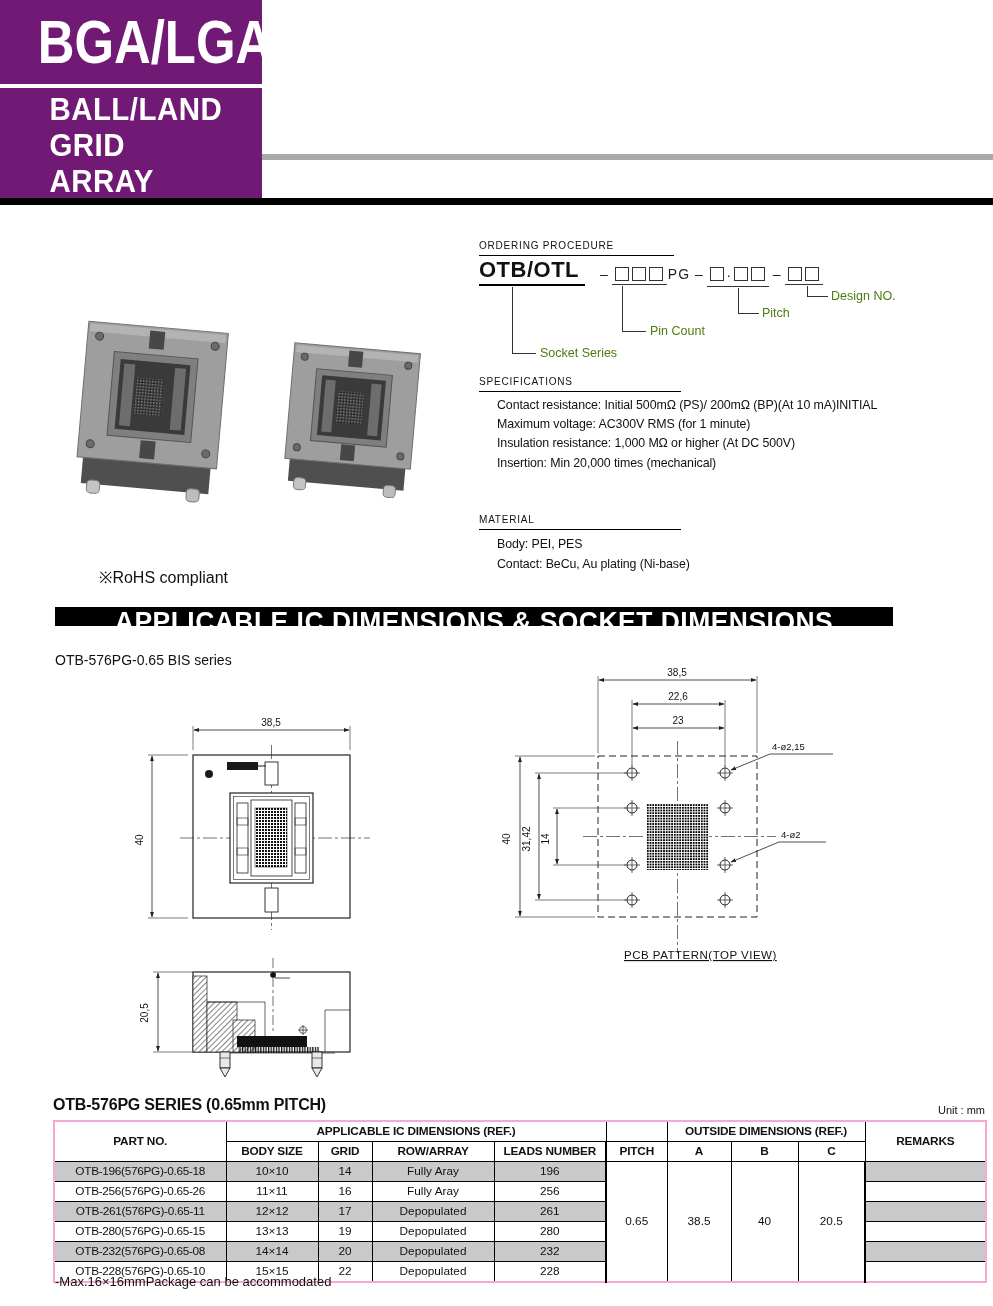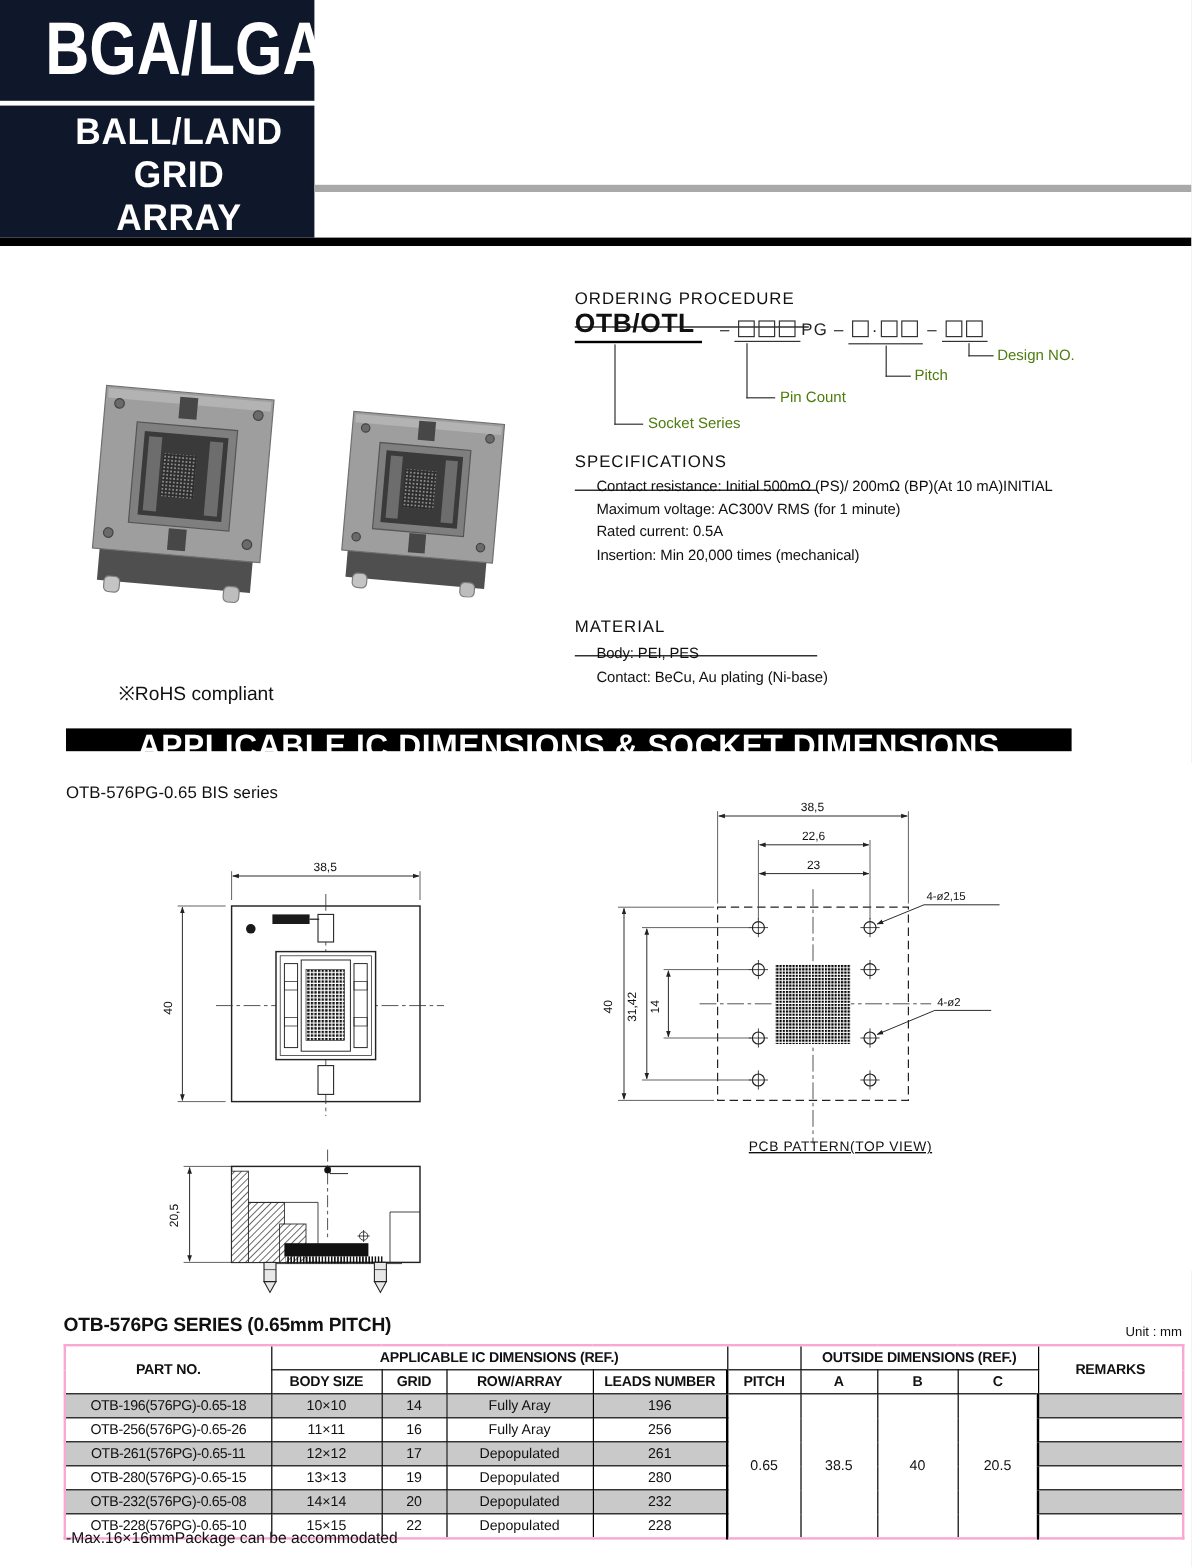--- a/index.html
+++ b/index.html
@@ -1,30 +1,30 @@
 <!DOCTYPE html>
 <html><head>
 <meta charset="utf-8">
 <style>
   html,body{margin:0;padding:0;background:#e8e8e8;}
   #page{position:relative;width:993px;height:1306px;background:#fff;overflow:hidden;
         font-family:"Liberation Sans",sans-serif;color:#111;}
   .abs{position:absolute;}
   
-  .blackbox{background:#0f172a;color:#fff;text-align:center;}
+  .blackbox{background:#701a75;color:#fff;}
   #mast1{left:0;top:0;width:262px;height:84px;}
   #mast1 .t{font-size:62px;font-weight:800;line-height:84px;padding-left:46px;
             transform:scaleX(.82);transform-origin:left center;white-space:nowrap;}
   #mast2{left:0;top:88px;width:262px;height:110px;}
   #mast2 .t{font-size:31px;font-weight:700;line-height:36px;padding:4px 0 0 52px;
             letter-spacing:.5px;transform:scaleX(.95);transform-origin:left top;}
   #grayrule{left:262px;top:154px;width:731px;height:6px;background:#a9a9a9;}
   #blackrule{left:0;top:198px;width:993px;height:7px;background:#000;}
   
-  .sechead{font-size:14px;letter-spacing:.8px;border-bottom:1.5px solid #000;padding-bottom:16px;}
+  .sechead{font-size:10px;letter-spacing:.8px;border-bottom:1.5px solid #000;padding-bottom:4px;}
   #ord-head{left:479px;top:240px;width:195px;}
   #ord-series{left:479px;top:257px;font-size:22px;font-weight:800;border-bottom:2.5px solid #000;
               padding:0 6px 1px 0;letter-spacing:.5px;}
   #ord-row{left:596px;top:264px;display:flex;align-items:center;font-size:14px;color:#222;}
   .sq{width:12px;height:12px;border:1.6px solid #333;margin:0 1.5px;display:inline-block;}
   .grp{display:flex;align-items:center;border-bottom:1.3px solid #333;padding:0 2px 3px 2px;}
   .dash{margin:0 4px 3px 4px;}
   .pgtxt{margin:0 1px 3px 1px;letter-spacing:1px;}
   .conn{border-left:1.1px solid #333;border-bottom:1.1px solid #333;}
   .connlab{font-size:12.5px;color:#4d7c0f;white-space:nowrap;}
@@ -148,21 +148,21 @@
   <div class="abs connlab" style="left:650px;top:324px;">Pin Count</div>
   <div class="abs conn" style="left:738px;top:288px;width:20px;height:25px;"></div>
   <div class="abs connlab" style="left:762px;top:306px;">Pitch</div>
   <div class="abs conn" style="left:807px;top:286px;width:20px;height:10px;"></div>
   <div class="abs connlab" style="left:831px;top:289px;">Design NO.</div>
 
   <div class="abs sechead" style="left:479px;top:376px;width:202px;">SPECIFICATIONS</div>
   <div class="abs speclist" style="left:497px;top:396px;">
     <div>Contact resistance: Initial 500mΩ (PS)/ 200mΩ (BP)(At 10 mA)INITIAL</div>
     <div>Maximum voltage: AC300V RMS (for 1 minute)</div>
-    <div>Rated current: 0.5A</div>
+    <div>Insulation resistance: 1,000 MΩ or higher (At DC 500V)</div>
     <div>Insertion: Min 20,000 times (mechanical)</div>
   </div>
 
   <div class="abs sechead" style="left:479px;top:514px;width:202px;">MATERIAL</div>
   <div class="abs speclist" style="left:497px;top:534px;line-height:20px;">
     <div>Body: PEI, PES</div>
     <div>Contact: BeCu, Au plating (Ni-base)</div>
   </div>
 
   <div id="banner" class="abs">

